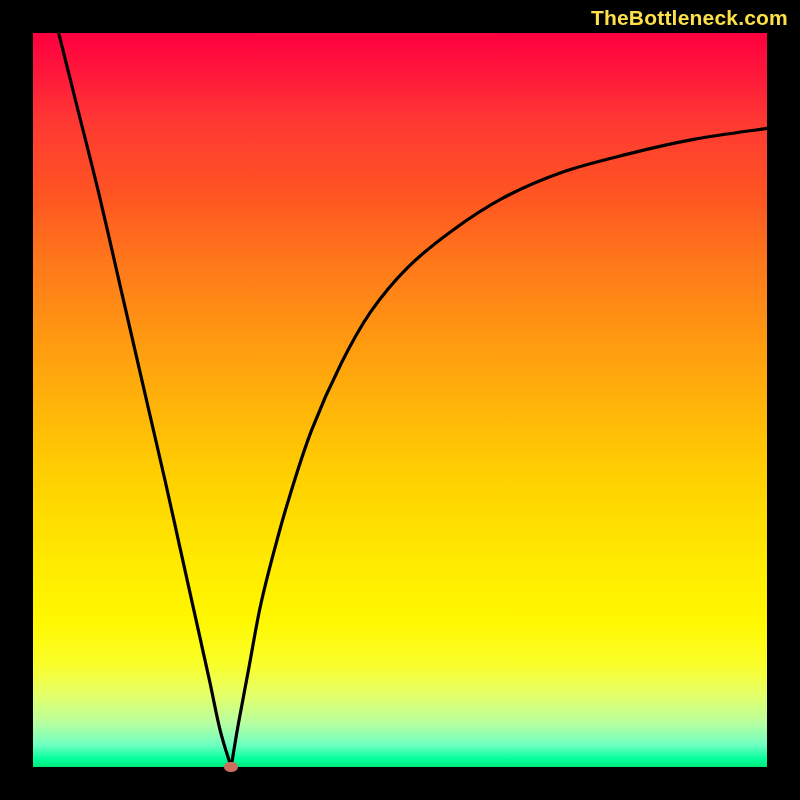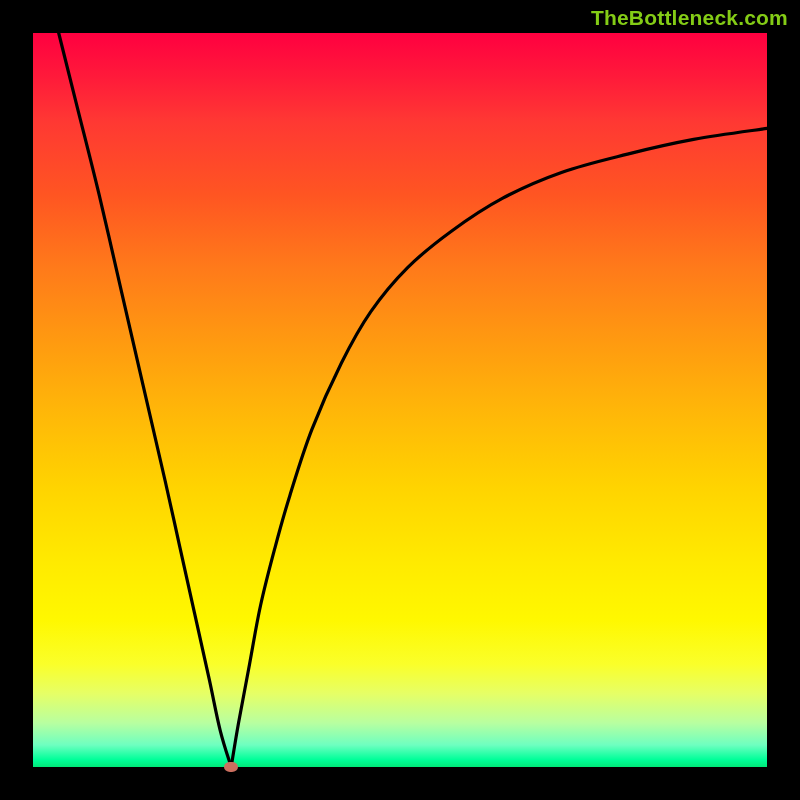--- a/index.html
+++ b/index.html
@@ -41,21 +41,21 @@
       #00e878 100%
     );
   }
   .watermark {
     position: absolute;
     top: 6px;
     right: 12px;
     font-family: Arial, Helvetica, sans-serif;
     font-size: 21px;
     font-weight: 600;
-    color: #84cc16;
+    color: #fde047;
     letter-spacing: 0.2px;
     user-select: none;
   }
   svg.curve {
     position: absolute;
     left: 33px;
     top: 33px;
     width: 734px;
     height: 734px;
     overflow: visible;

